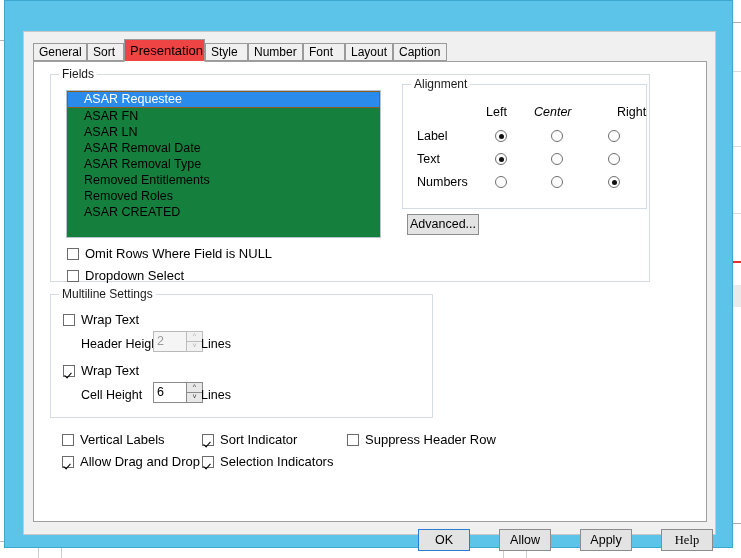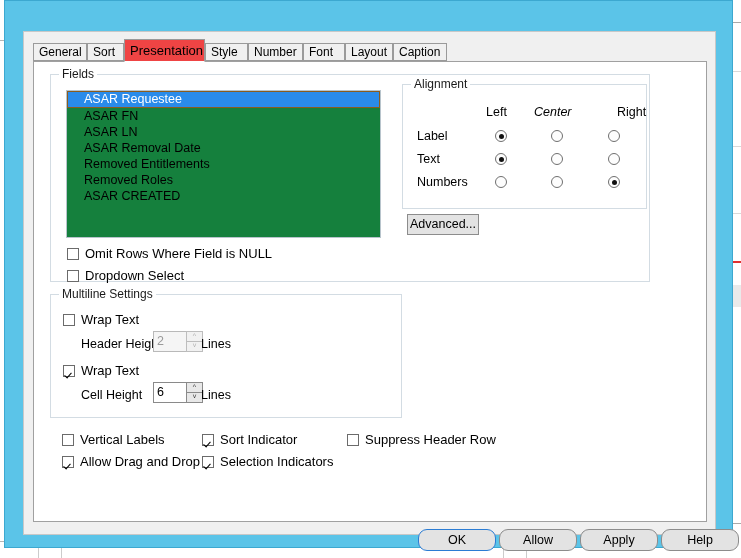--- a/index.html
+++ b/index.html
@@ -335,25 +335,24 @@
   }
   #advanced-button {
     left: 5px;
     top: 139px;
     width: 72px;
     height: 21px;
     line-height: 19px;
   }
 
   #buttonbar .btn {
-    width: 78px;
+    width: 52px;
     height: 22px;
     line-height: 20px;
     top: 0;
-    border-radius: 9px;
   }
   #buttonbar {
     position: absolute;
     left: 9px;
     top: 497px;
     width: 674px;
     height: 22px;
   }
 </style>
 </head>
@@ -392,20 +391,21 @@
     <div id="tabpage">
 
       <div class="groupbox" id="fields-group" style="left:16px; top:12px; width:600px; height:208px;">
         <span class="gb-title">Fields</span>
 
         <div id="fields-list">
           <div class="list-item selected">ASAR Requestee</div>
           <div class="list-item">ASAR FN</div>
           <div class="list-item">ASAR LN</div>
           <div class="list-item">ASAR Removal Date</div>
+          <div class="list-item">ASAR Removal Type</div>
           <div class="list-item">Removed Entitlements</div>
           <div class="list-item">Removed Roles</div>
           <div class="list-item">ASAR CREATED</div>
         </div>
 
         <div class="cb-row" style="left:16px; top:171px;">
           <span class="cbox"></span>
           <span>Omit Rows Where Field is NULL</span>
         </div>
 
@@ -433,21 +433,21 @@
 
           <span class="align-lbl" style="left:14px; top:90px;">Numbers</span>
           <span class="radio" style="left:92px;  top:91px;"></span>
           <span class="radio" style="left:148px; top:91px;"></span>
           <span class="radio on" style="left:205px; top:91px;"></span>
         </div>
 
         <div class="btn" id="advanced-button" style="left:356px;">Advanced...</div>
       </div>
 
-      <div class="groupbox" id="multiline-group" style="left:16px; top:232px; width:352px; height:124px;">
+      <div class="groupbox" id="multiline-group" style="left:16px; top:232px; width:383px; height:124px;">
         <span class="gb-title">Multiline Settings</span>
 
         <div class="cb-row" style="left:12px; top:17px;">
           <span class="cbox"></span>
           <span>Wrap Text</span>
         </div>
         <span class="ml-label" style="left:30px; top:42px;">Header Height</span>
         <div class="spin-wrap" style="left:102px; top:36px;">
           <div class="spin-field disabled">2</div>
           <div class="spin-btns disabled">
@@ -492,17 +492,17 @@
         <span class="cbox checked"></span>
         <span>Selection Indicators</span>
       </div>
 
     </div>
 
     <div id="buttonbar">
       <div class="btn default" style="left:385px;">OK</div>
       <div class="btn" style="left:466px;">Allow</div>
       <div class="btn" style="left:547px;">Apply</div>
-      <div class="btn" style="left:628px;">Help</div>
+      <div class="btn" style="left:628px;font-family:Liberation Serif, serif;">Help</div>
     </div>
 
   </div>
 </div>
 
 </body></html>

